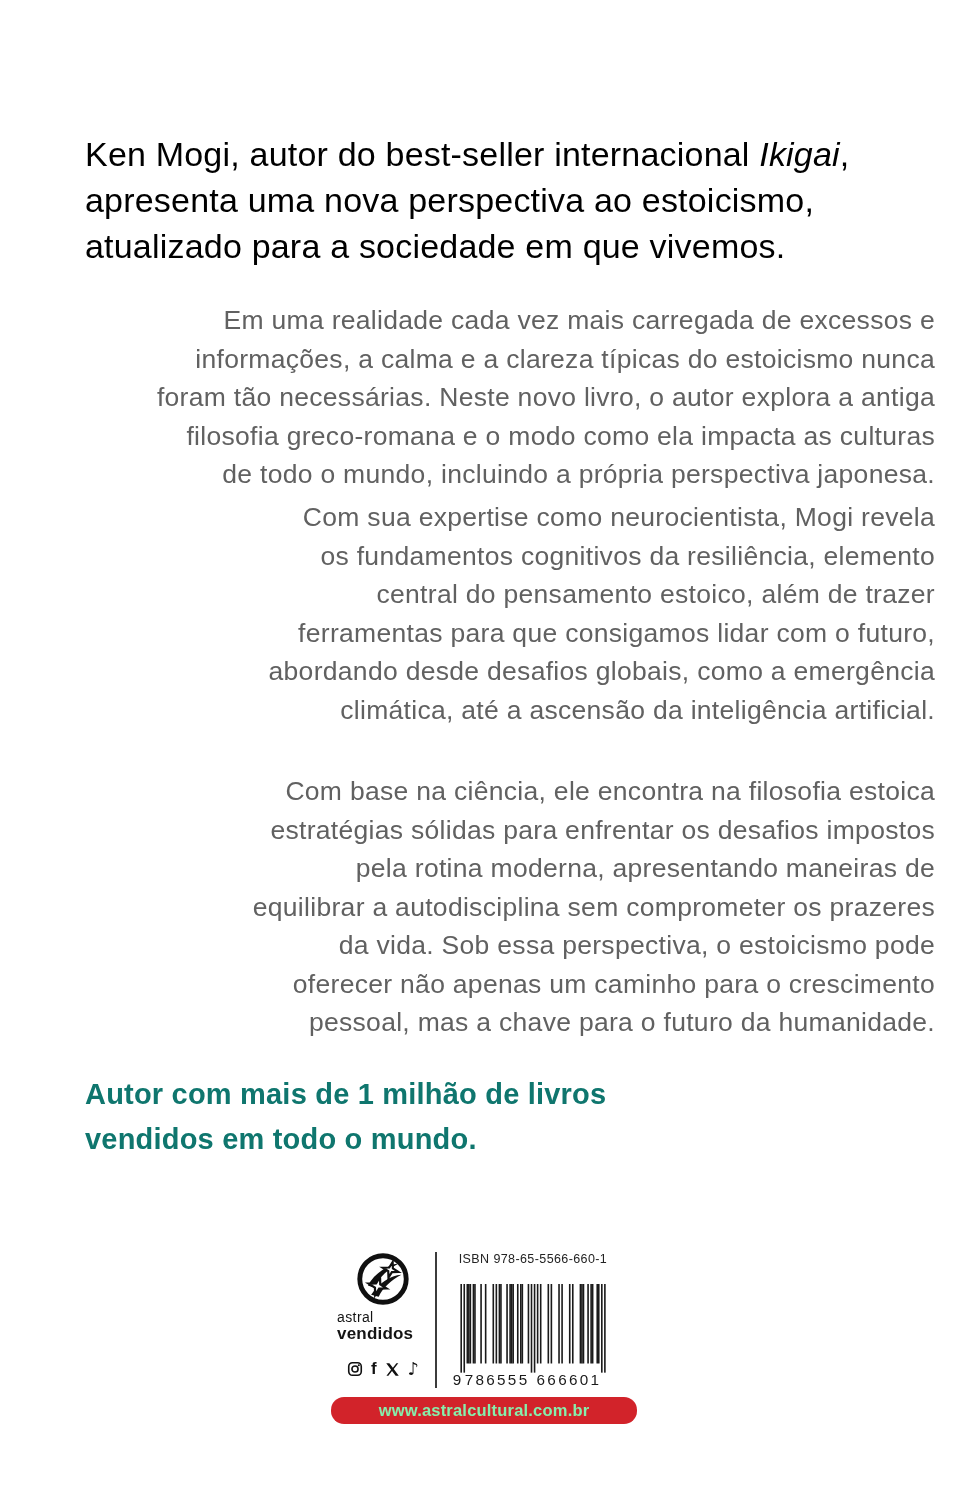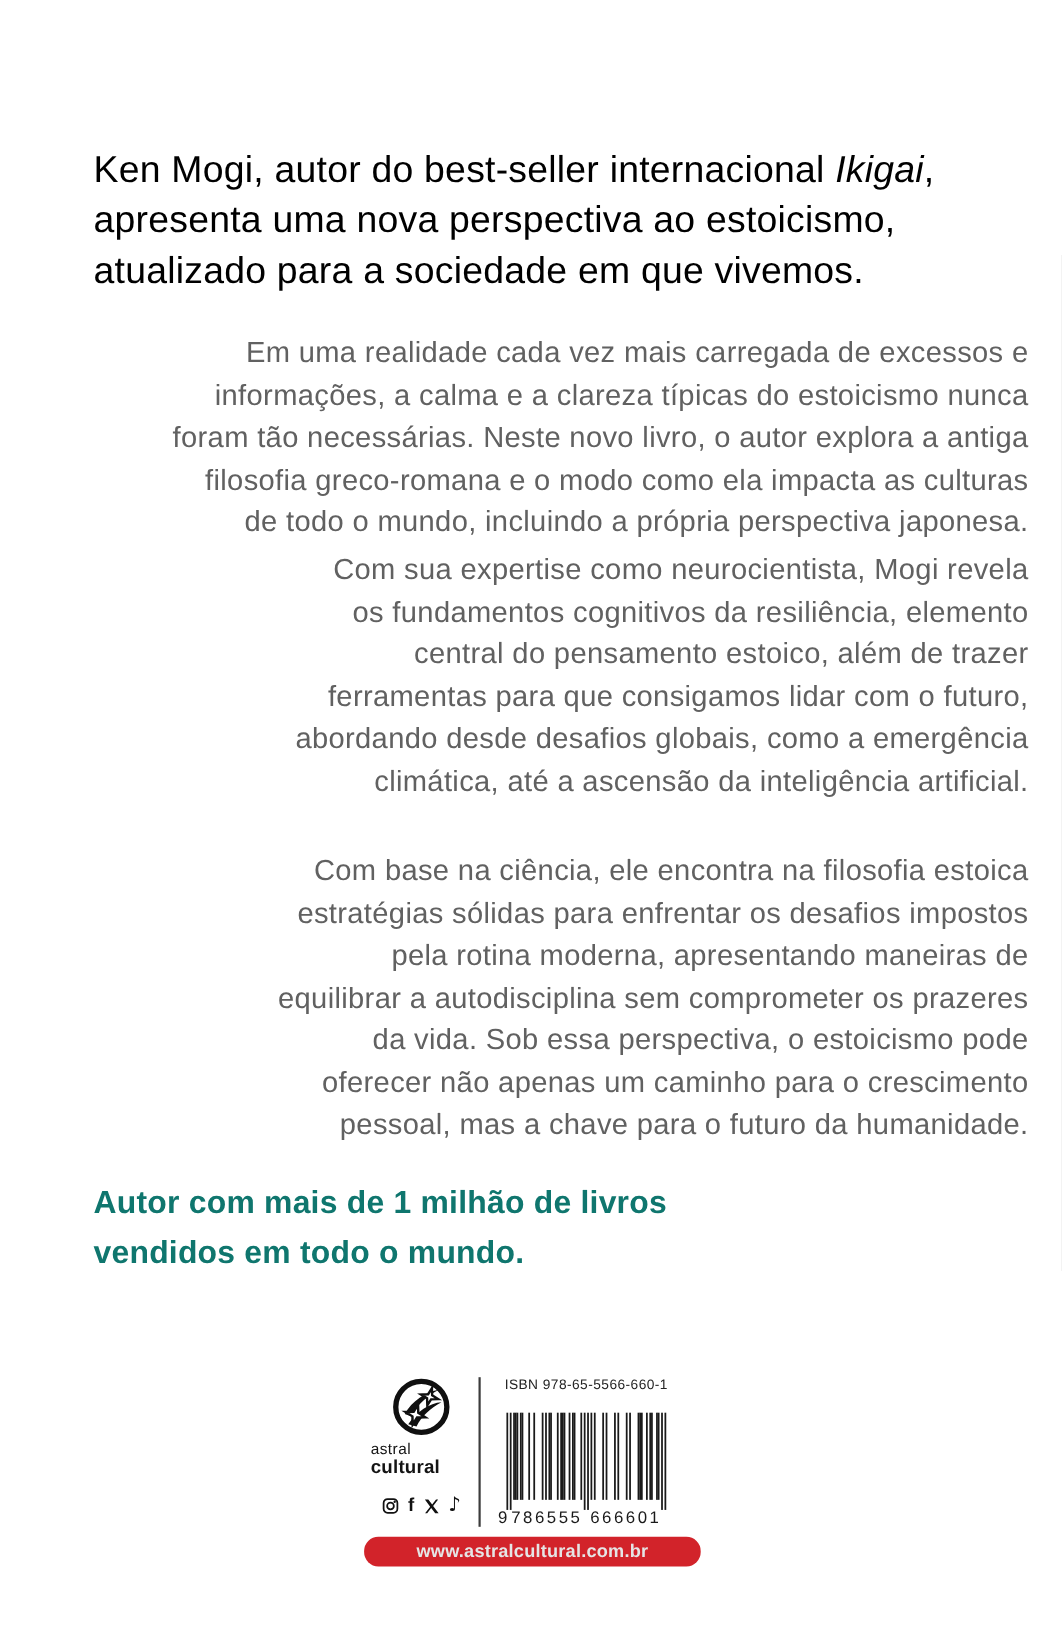--- a/index.html
+++ b/index.html
@@ -38,21 +38,21 @@
   #pub-name2{font-size:17px;line-height:18px;color:#141414;font-weight:700;letter-spacing:0.2px;}
   #social-row{margin-top:16px;display:flex;justify-content:center;align-items:center;gap:8px;height:20px;}
   #social-row .glyph{font-size:17px;font-weight:700;color:#111;line-height:16px;}
   #social-row .note{font-family:"DejaVu Sans", sans-serif;font-size:18px;}
   #divider{left:435px;top:1252px;width:2px;height:136px;background:#3c3c3c;}
   #barcode-col{left:449px;top:1252px;width:168px;text-align:center;}
   #isbn-label{font-size:12.5px;color:#232323;letter-spacing:0.4px;line-height:15px;margin-bottom:17px;white-space:nowrap;}
   #barcode{display:block;margin:0 auto;}
   #website-bar{
     left:331px;top:1397px;width:306px;height:27px;
-    background:#d2232a;color:#e5e5e5;
+    background:#d2232a;color:#86efac;
     display:flex;align-items:center;justify-content:center;
     font-size:16.5px;font-weight:700;letter-spacing:0.2px;border-radius:13px;
   }
 </style>
 </head>
 <body>
 
 <div class="page">
 
   <div class="abs" id="headline"><span>Ken Mogi, autor do best-seller internacional </span><span class="it">Ikigai</span><span>,
@@ -83,21 +83,21 @@
 
   <div class="abs" id="logo-col">
     <svg class="logo" width="54" height="54" viewBox="0 0 100 100">
       <circle cx="50" cy="50" r="43" fill="#ffffff" stroke="#101010" stroke-width="9"></circle>
       <path d="M22,62 C34,40 58,24 80,21 C60,31 44,45 34,66 Z" fill="#101010"></path>
       <path d="M28,79 C42,58 64,43 84,42 C66,52 50,65 42,83 Z" fill="#101010"></path>
       <path transform="translate(64,33)" fill="#ffffff" stroke="#101010" stroke-width="4" d="M14.5,3.9 L2.5,4.3 L-3.9,14.5 L-4.3,2.5 L-14.5,-3.9 L-2.5,-4.3 L3.9,-14.5 L4.3,-2.5 Z"></path>
       <path transform="translate(40,63) scale(1.15)" fill="#ffffff" stroke="#101010" stroke-width="3.6" d="M14.5,3.9 L2.5,4.3 L-3.9,14.5 L-4.3,2.5 L-14.5,-3.9 L-2.5,-4.3 L3.9,-14.5 L4.3,-2.5 Z"></path>
     </svg>
     <div id="pub-name1">astral</div>
-    <div id="pub-name2">cultural</div>
+    <div id="pub-name2">vendidos</div>
     <div id="social-row">
       <svg width="16" height="16" viewBox="0 0 24 24">
         <rect x="2.6" y="2.6" width="18.8" height="18.8" rx="5.5" fill="none" stroke="#111" stroke-width="2.4"></rect>
         <circle cx="12" cy="12" r="4.6" fill="none" stroke="#111" stroke-width="2.4"></circle>
         <circle cx="17.7" cy="6.3" r="1.6" fill="#111"></circle>
       </svg>
       <span class="glyph">f</span>
       <svg width="15" height="15" viewBox="0 0 24 24">
         <path d="M2 2 L9.7 12.3 L2.3 22 H5.4 L11.2 14.3 L17 22 H22 L14 11.3 L21.3 2 H18.2 L12.6 9.3 L7 2 Z" fill="#111"></path>
       </svg>

